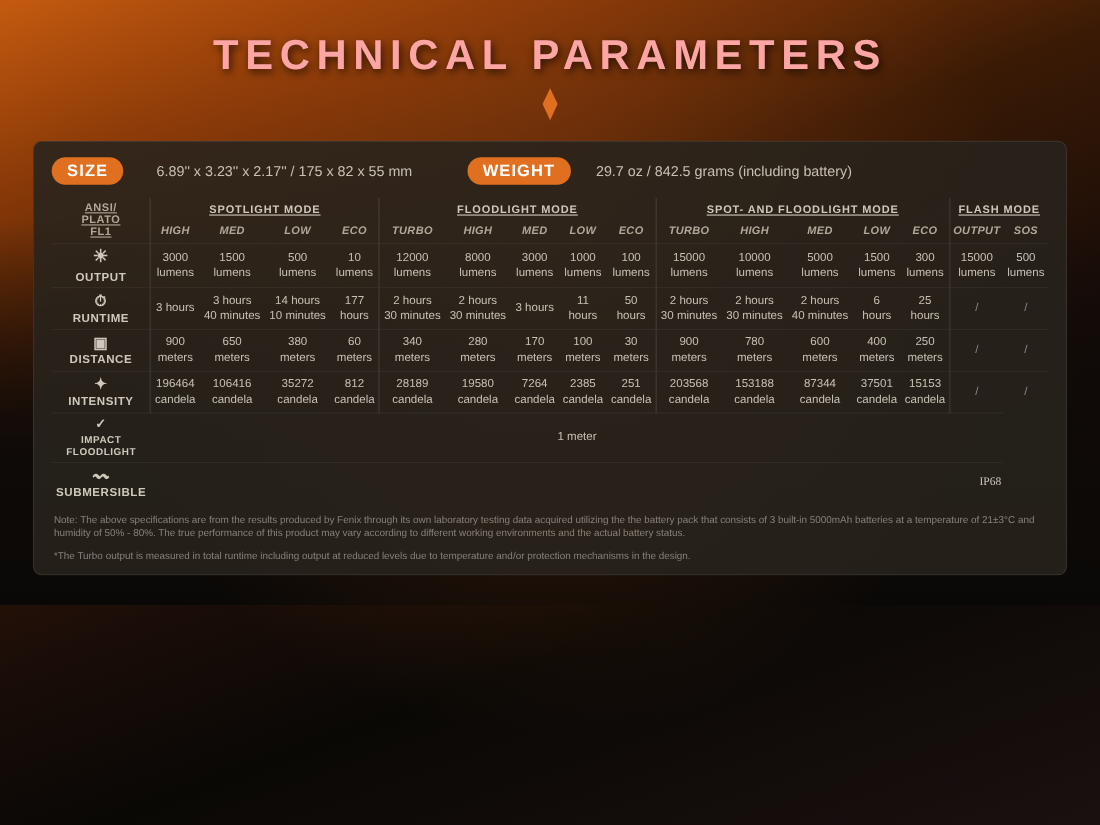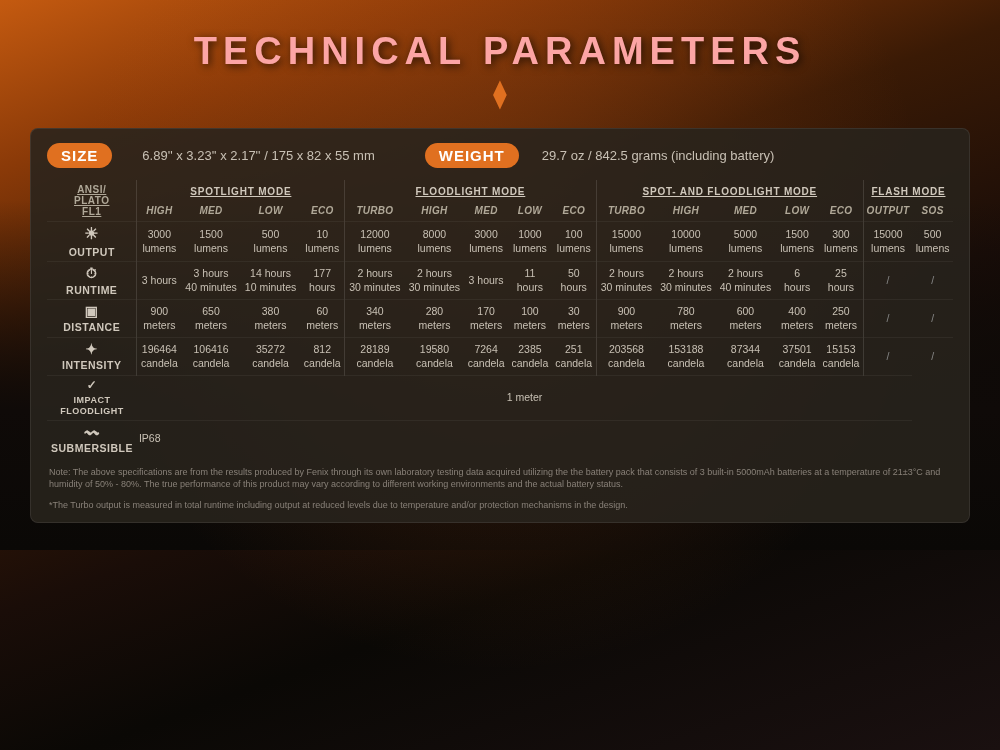--- a/index.html
+++ b/index.html
@@ -345,21 +345,21 @@
           <td colspan="15" style="text-align:center;color:#c8c0b4;">1 meter</td>
         </tr>
 
         <tr class="data-row">
           <td class="row-label">
             <div class="icon-cell">
               <span style="font-size:14px;">〰</span>
               <span>SUBMERSIBLE</span>
             </div>
           </td>
-          <td colspan="15" style="text-align:left;color:#c8c0b4;">IP68</td>
+          <td colspan="15" style="text-align:right;color:#c8c0b4;font-family:Liberation Serif, serif;">IP68</td>
         </tr>
 
       </tbody>
     </table>
 
     <div class="note-text">Note: The above specifications are from the results produced by Fenix through its own laboratory testing data acquired utilizing the the battery pack that consists of 3 built-in 5000mAh batteries at a temperature of 21±3°C and humidity of 50% - 80%.  The true performance of this product may vary according to different working environments and the actual battery status.</div>
     <div class="note-text">*The Turbo output is measured in total runtime including output at reduced levels due to temperature and/or protection mechanisms in the design.</div>
 
   </div>
 </div>

